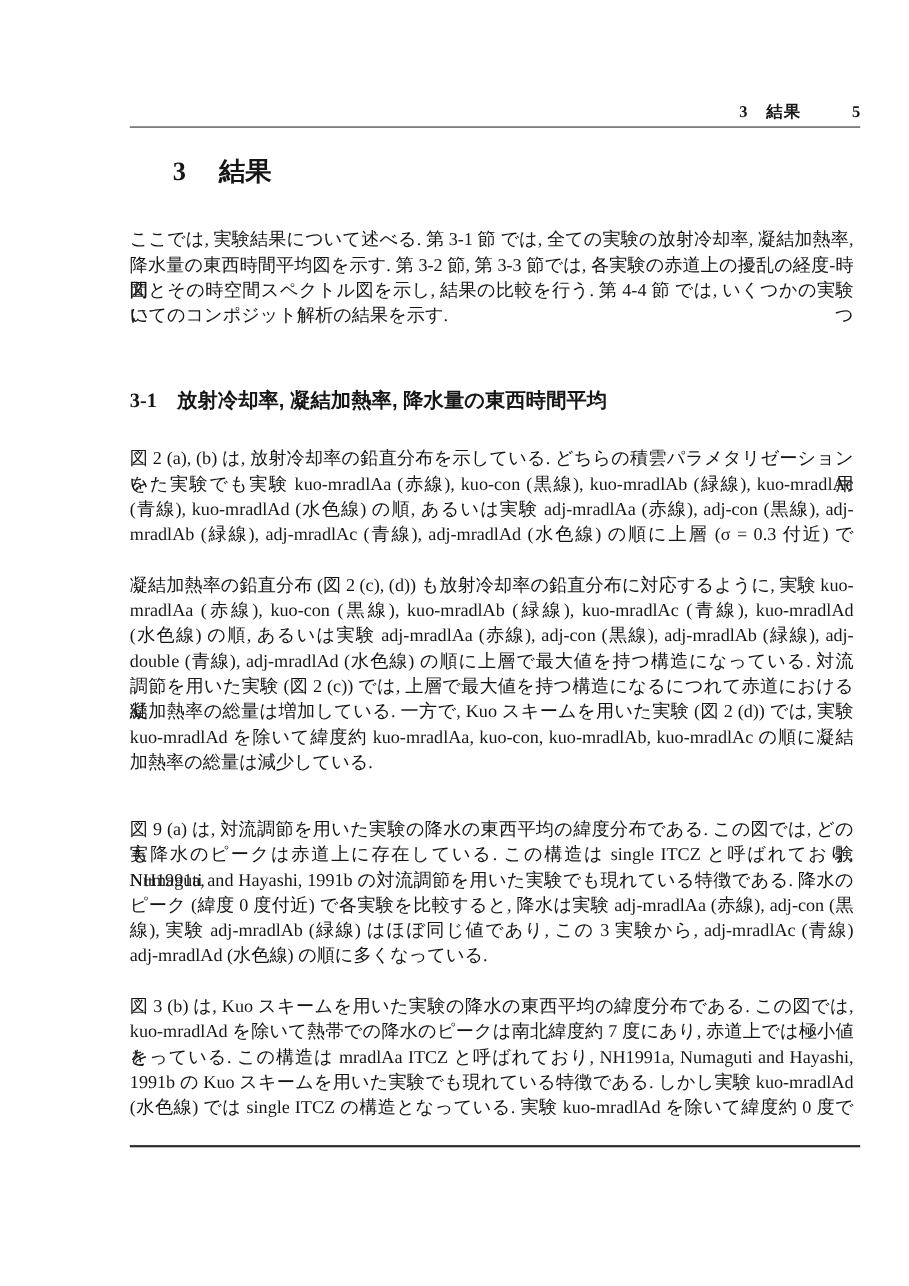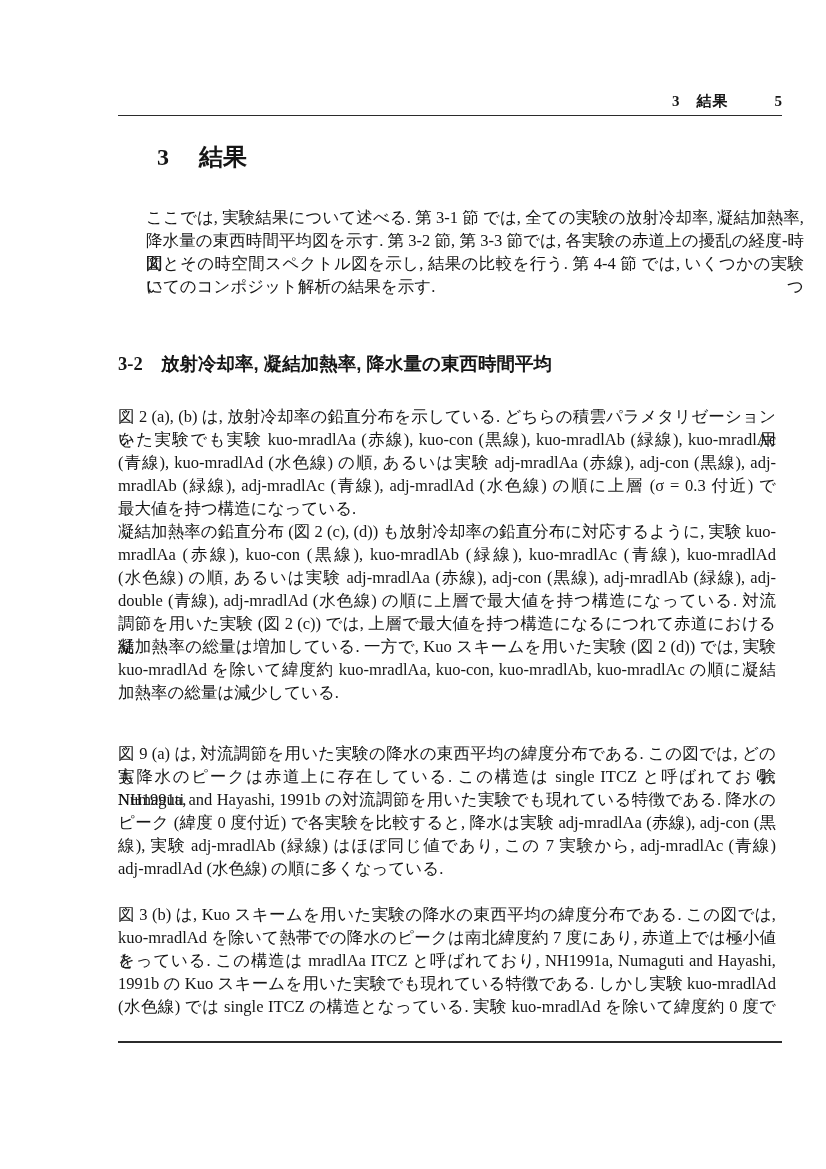--- a/index.html
+++ b/index.html
@@ -46,21 +46,21 @@
   .subsection-heading .num { display:inline-block; min-width:43px; }
 
   
   .para { left:118px; width:658px; }
   .ln {
     height:23px; line-height:23px; font-size:16.5px;
     text-align:justify; text-align-last:justify;
     overflow:visible;
   }
   .ln.end { text-align-last:left; }
-  .p1 { top:206px;margin-left:28px; }
+  .p1 { top:206px; }
   .p2 { top:405px; }
   .p3 { top:520px; }
   .p4 { top:742px; }
   .p5 { top:903px; }
 </style>
 </head>
 <body>
 
 <div class="page">
 
@@ -76,48 +76,47 @@
   </div>
 
   <div class="abs para p1">
     <div class="ln">ここでは, 実験結果について述べる. 第 3-1 節 では, 全ての実験の放射冷却率, 凝結加熱率,</div>
     <div class="ln">降水量の東西時間平均図を示す. 第 3-2 節, 第 3-3 節では, 各実験の赤道上の擾乱の経度-時間</div>
     <div class="ln">図とその時空間スペクトル図を示し, 結果の比較を行う. 第 4-4 節 では, いくつかの実験につ</div>
     <div class="ln end">いてのコンポジット解析の結果を示す.</div>
   </div>
 
   <div class="abs subsection-heading">
-    <span class="num">3-2</span><span class="gothic">放射冷却率, 凝結加熱率, 降水量の東西時間平均</span>
+    <span class="num">3-1</span><span class="gothic">放射冷却率, 凝結加熱率, 降水量の東西時間平均</span>
   </div>
 
   <div class="abs para p2">
     <div class="ln">図 2 (a), (b) は, 放射冷却率の鉛直分布を示している. どちらの積雲パラメタリゼーションを用</div>
     <div class="ln">いた実験でも実験 kuo-mradlAa (赤線), kuo-con (黒線), kuo-mradlAb (緑線), kuo-mradlAc</div>
     <div class="ln">(青線), kuo-mradlAd (水色線) の順, あるいは実験 adj-mradlAa (赤線), adj-con (黒線), adj-</div>
     <div class="ln">mradlAb (緑線), adj-mradlAc (青線), adj-mradlAd (水色線) の順に上層 (σ = 0.3 付近) で</div>
-    <div class="ln end">最大値を持つ構造になっている.</div>
   </div>
 
   <div class="abs para p3">
     <div class="ln">凝結加熱率の鉛直分布 (図 2 (c), (d)) も放射冷却率の鉛直分布に対応するように, 実験 kuo-</div>
     <div class="ln">mradlAa (赤線), kuo-con (黒線), kuo-mradlAb (緑線), kuo-mradlAc (青線), kuo-mradlAd</div>
     <div class="ln">(水色線) の順, あるいは実験 adj-mradlAa (赤線), adj-con (黒線), adj-mradlAb (緑線), adj-</div>
     <div class="ln">double (青線), adj-mradlAd (水色線) の順に上層で最大値を持つ構造になっている. 対流</div>
     <div class="ln">調節を用いた実験 (図 2 (c)) では, 上層で最大値を持つ構造になるにつれて赤道における凝</div>
     <div class="ln">結加熱率の総量は増加している. 一方で, Kuo スキームを用いた実験 (図 2 (d)) では, 実験</div>
     <div class="ln">kuo-mradlAd を除いて緯度約 kuo-mradlAa, kuo-con, kuo-mradlAb, kuo-mradlAc の順に凝結</div>
     <div class="ln end">加熱率の総量は減少している.</div>
   </div>
 
   <div class="abs para p4">
     <div class="ln">図 9 (a) は, 対流調節を用いた実験の降水の東西平均の緯度分布である. この図では, どの実験</div>
     <div class="ln">も降水のピークは赤道上に存在している. この構造は single ITCZ と呼ばれており, NH1991a,</div>
     <div class="ln">Numaguti and Hayashi, 1991b の対流調節を用いた実験でも現れている特徴である. 降水の</div>
     <div class="ln">ピーク (緯度 0 度付近) で各実験を比較すると, 降水は実験 adj-mradlAa (赤線), adj-con (黒</div>
-    <div class="ln">線), 実験 adj-mradlAb (緑線) はほぼ同じ値であり, この 7 実験から, adj-mradlAc (青線)</div>
+    <div class="ln">線), 実験 adj-mradlAb (緑線) はほぼ同じ値であり, この 3 実験から, adj-mradlAc (青線)</div>
     <div class="ln end">adj-mradlAd (水色線) の順に多くなっている.</div>
   </div>
 
   <div class="abs para p5">
     <div class="ln">図 3 (b) は, Kuo スキームを用いた実験の降水の東西平均の緯度分布である. この図では,</div>
     <div class="ln">kuo-mradlAd を除いて熱帯での降水のピークは南北緯度約 7 度にあり, 赤道上では極小値を</div>
     <div class="ln">とっている. この構造は mradlAa ITCZ と呼ばれており, NH1991a, Numaguti and Hayashi,</div>
     <div class="ln">1991b の Kuo スキームを用いた実験でも現れている特徴である. しかし実験 kuo-mradlAd</div>
     <div class="ln">(水色線) では single ITCZ の構造となっている. 実験 kuo-mradlAd を除いて緯度約 0 度で</div>
   </div>

